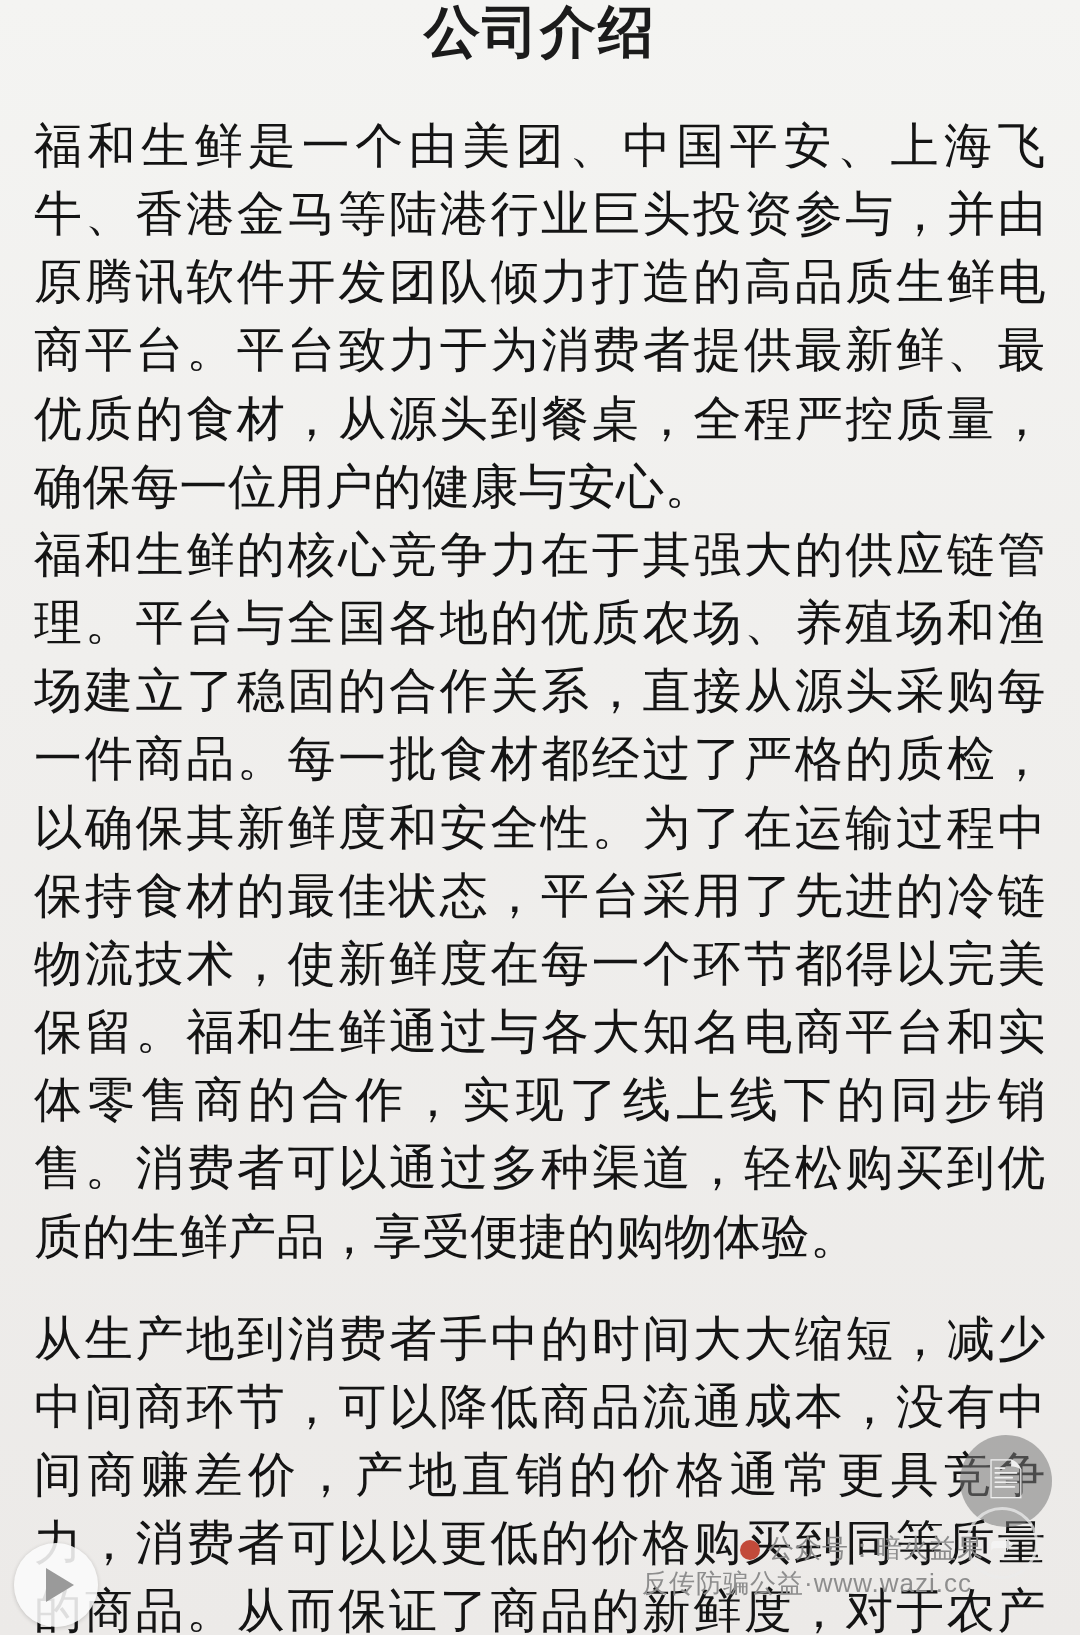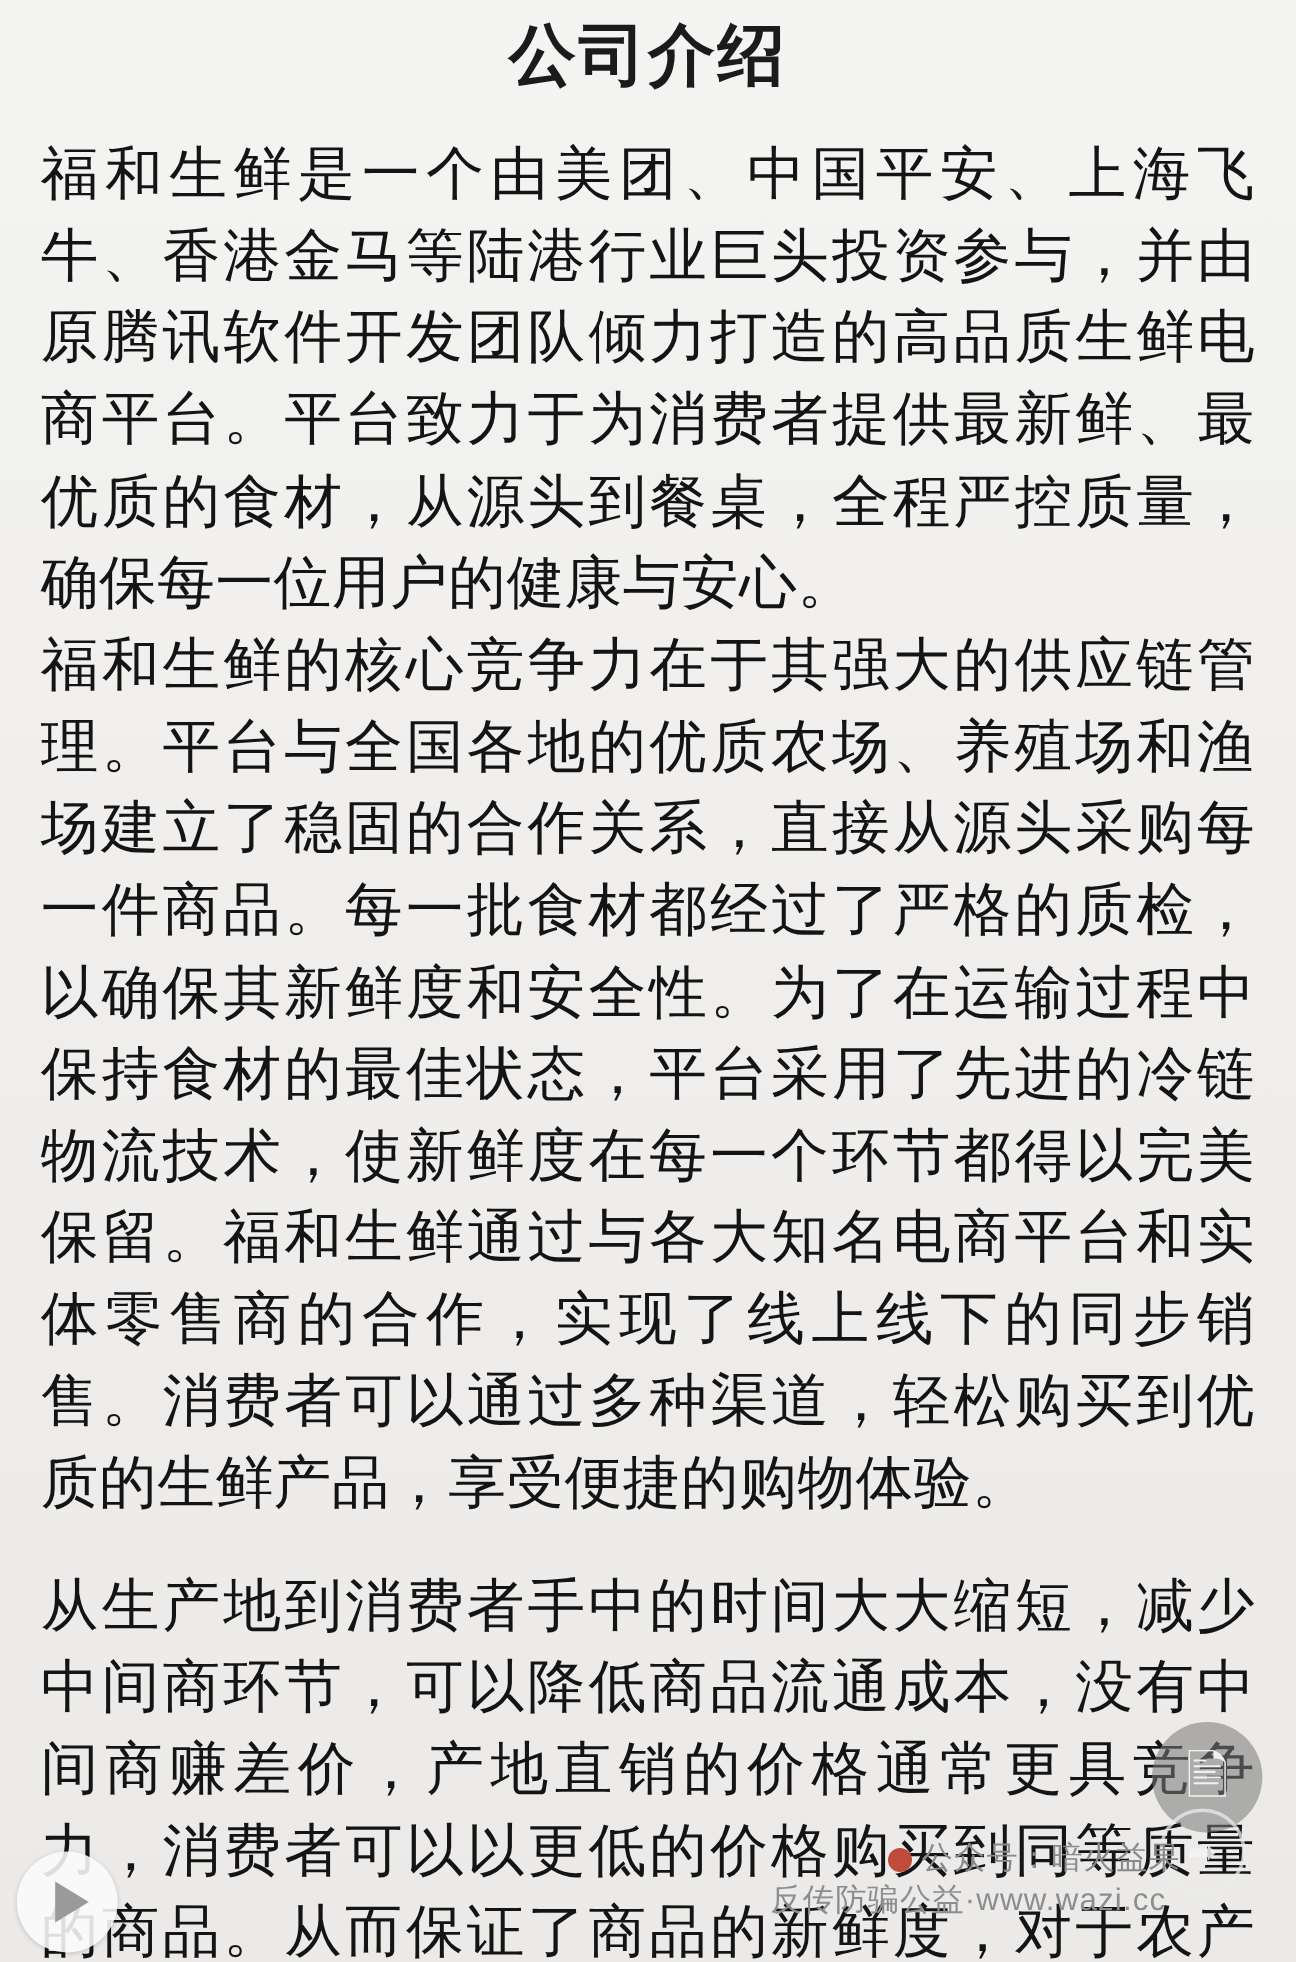--- a/index.html
+++ b/index.html
@@ -20,21 +20,21 @@
     inset: 0;
     background: linear-gradient(180deg, #f4f4f2 0%, #f0efed 40%, #eceae8 100%);
   }
 
   .title {
     text-align: center;
     font-size: 56px;
     font-weight: bold;
     color: #1b1b1b;
     letter-spacing: 2px;
-    padding-top: 15px;
+    padding-top: 1px;
     line-height: 1.1;
   }
 
   .body-text {
     position: absolute;
     left: 34px;
     right: 34px;
     top: 112px;
     color: #141414;
     font-size: 48px;

